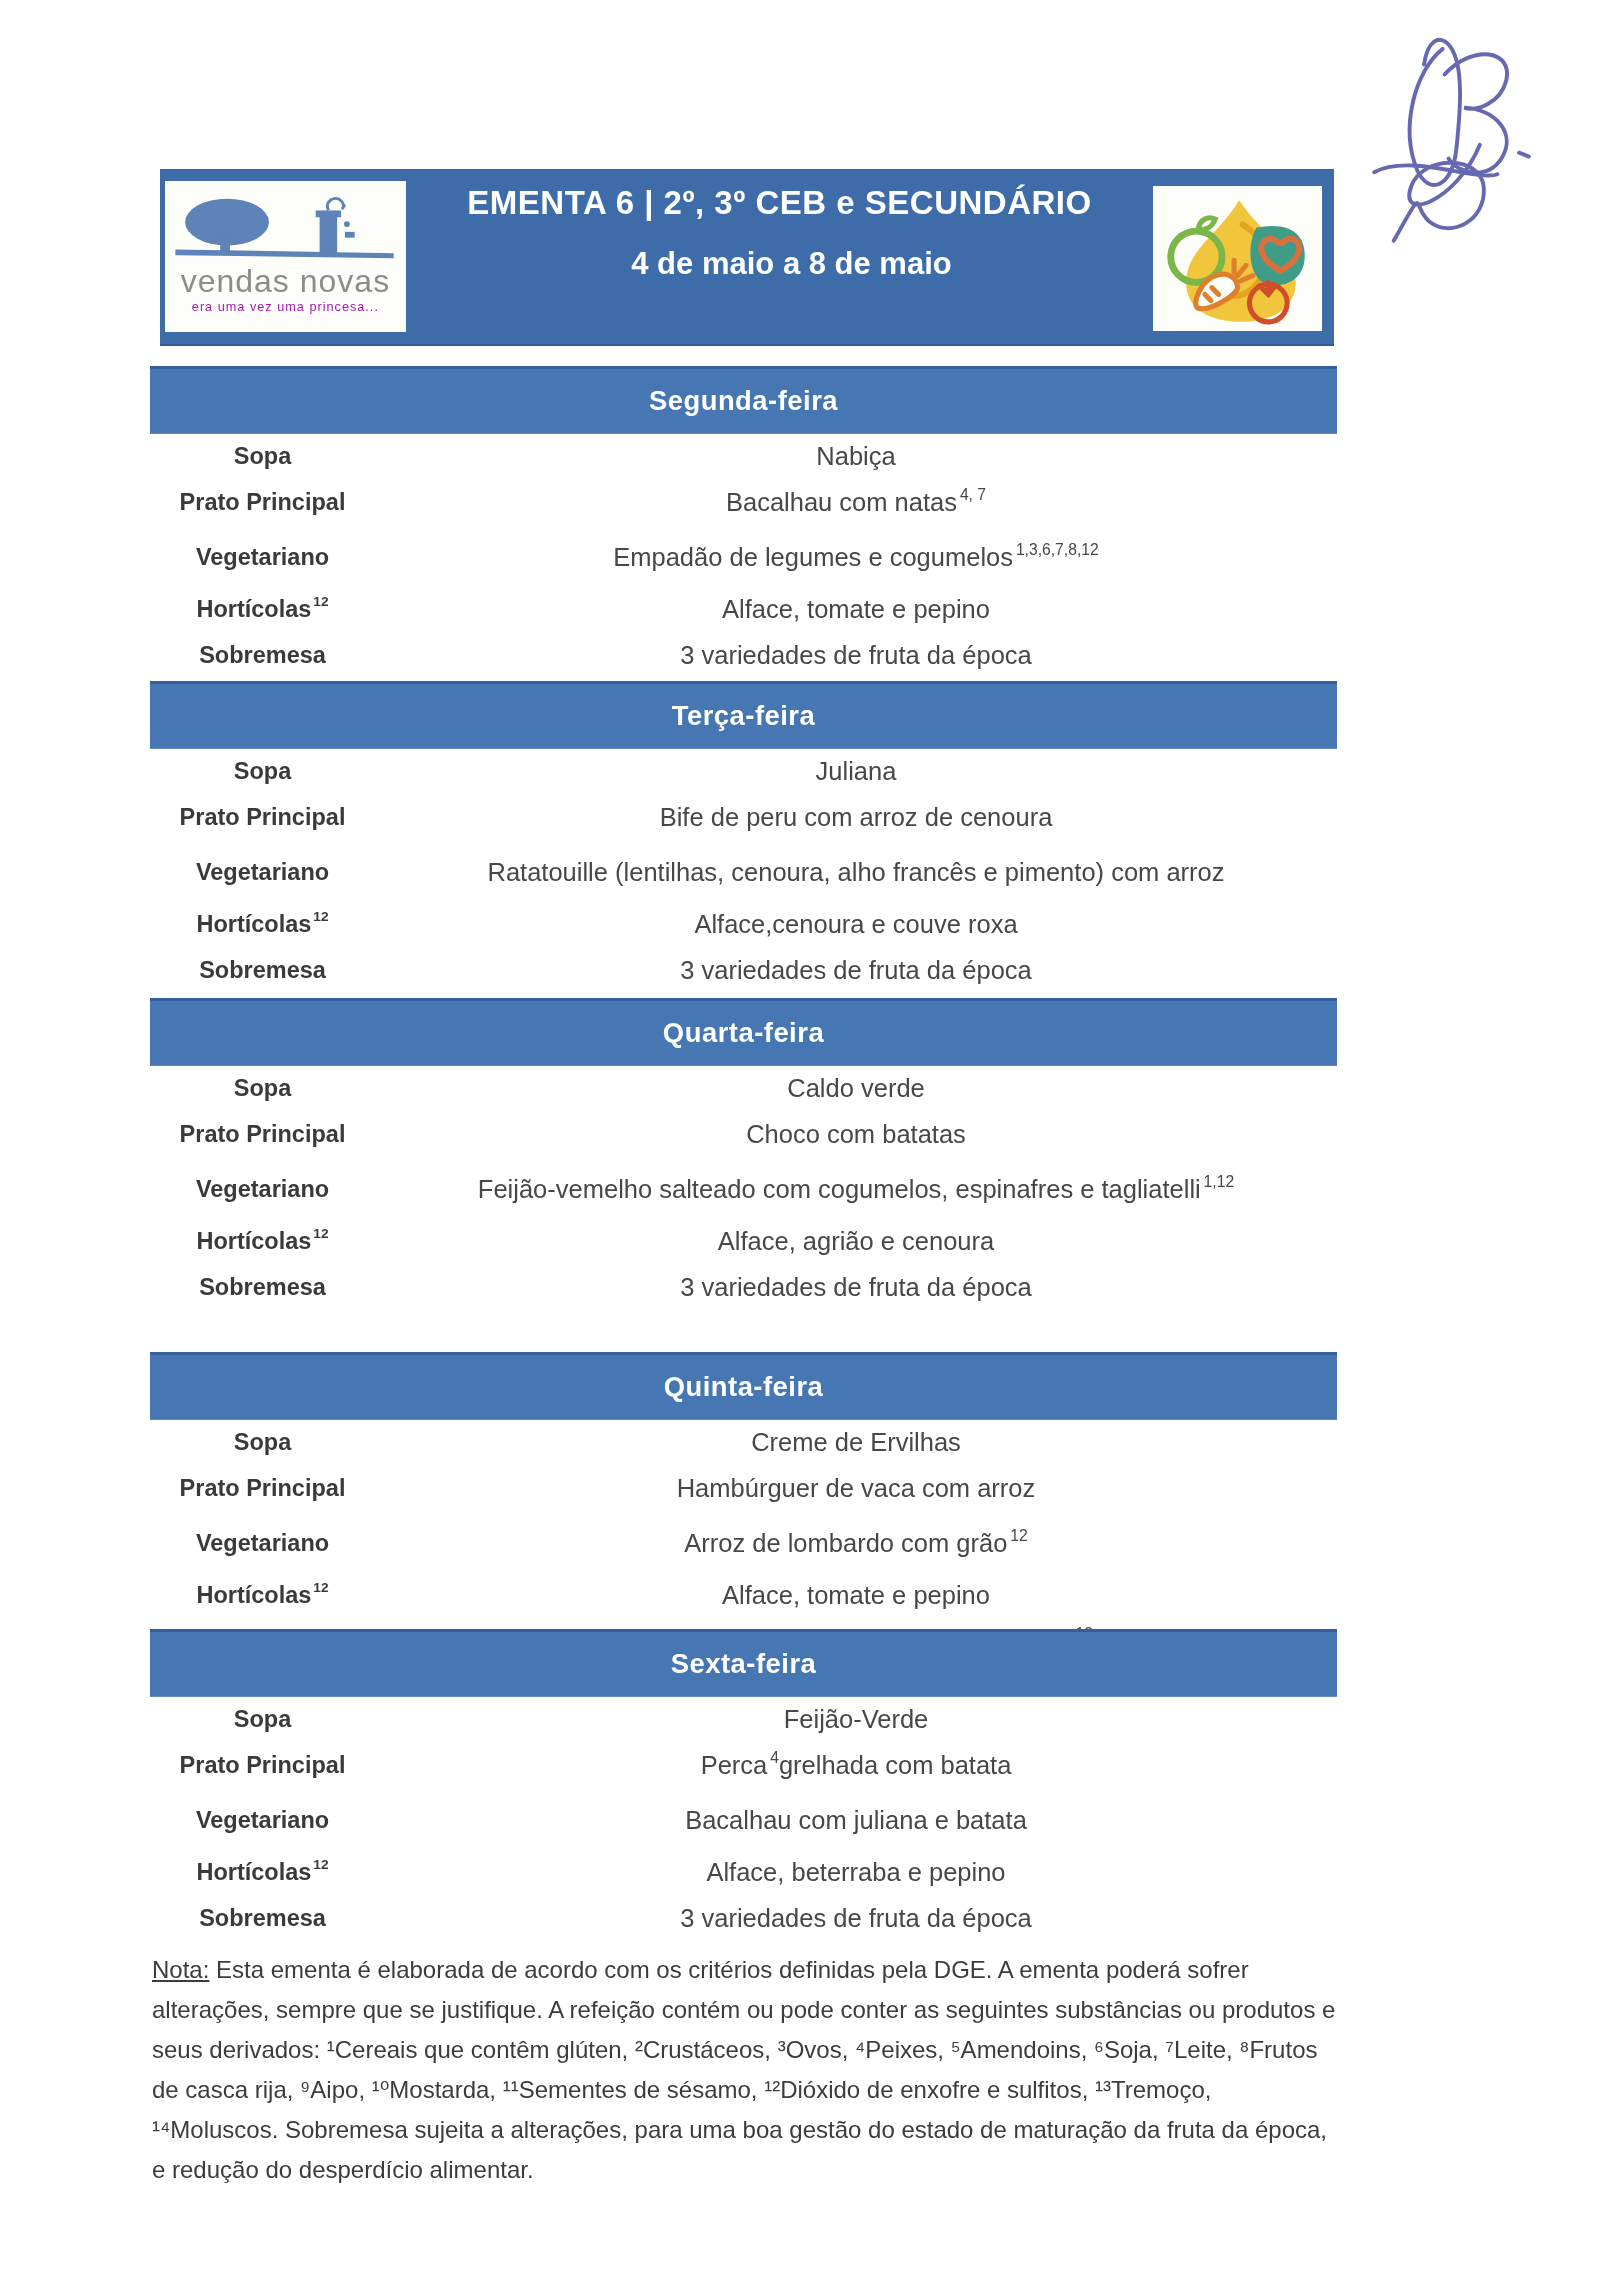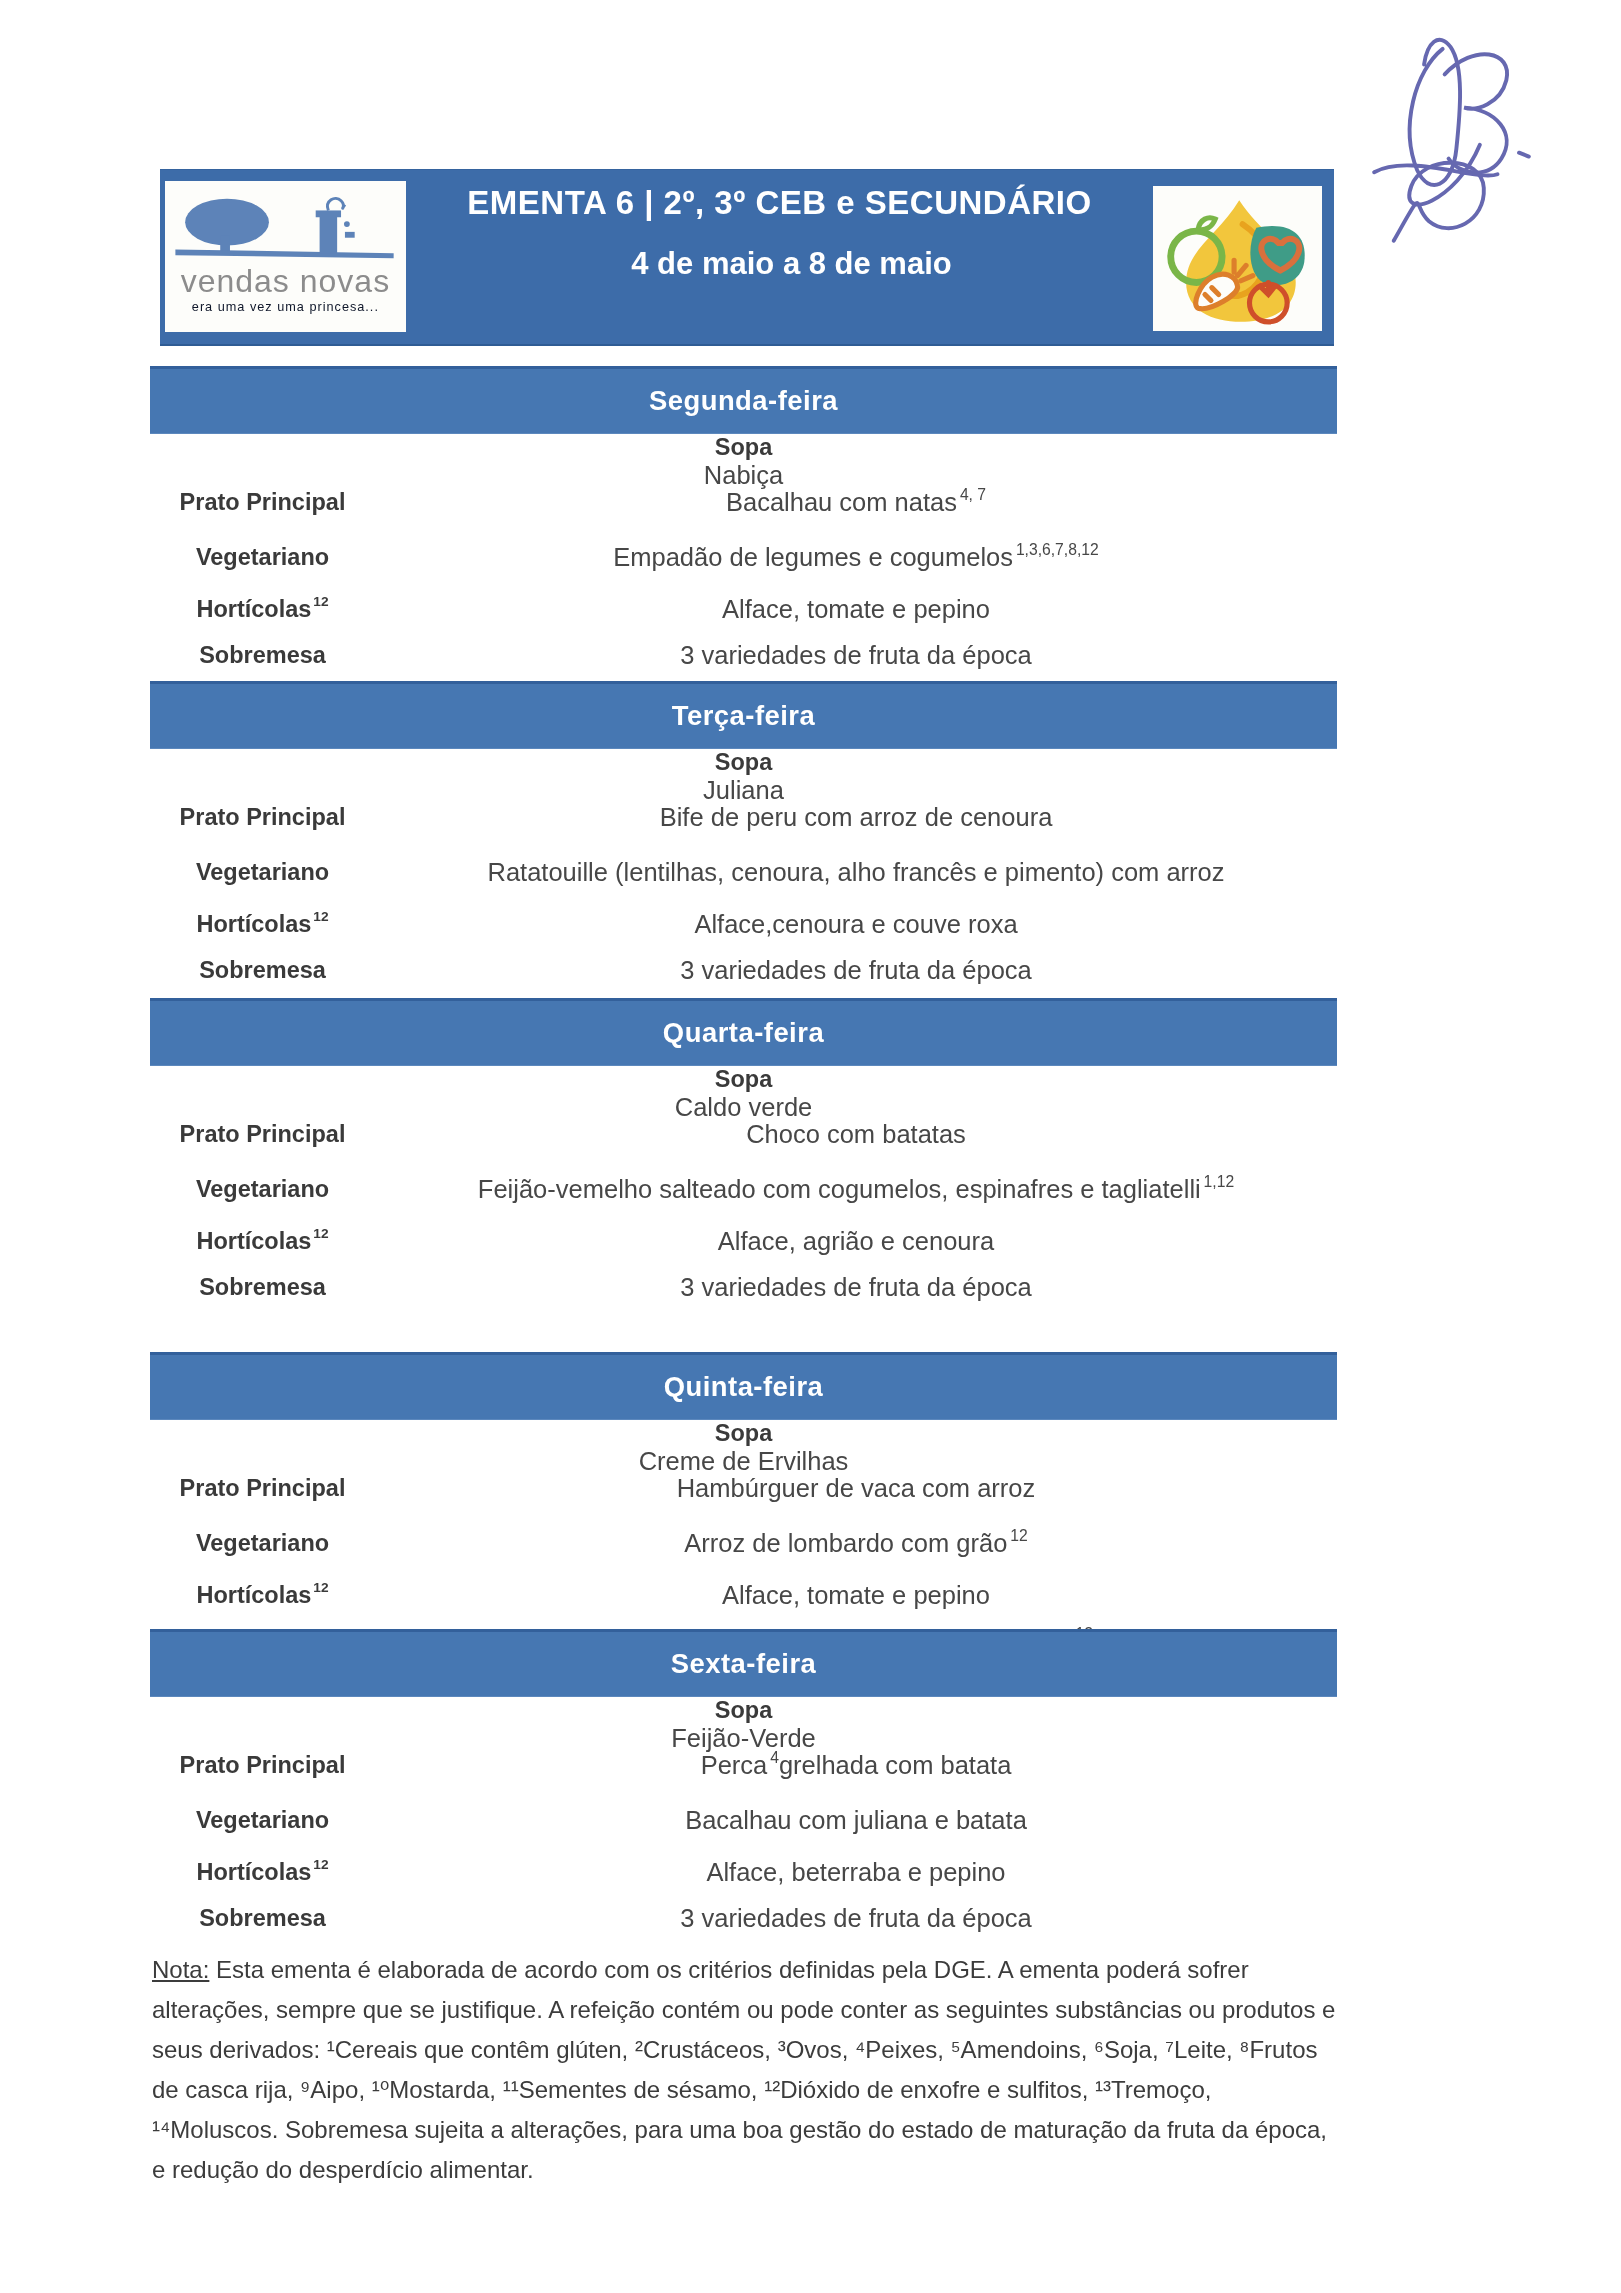--- a/index.html
+++ b/index.html
@@ -17,42 +17,42 @@
   .header{
     position:absolute;left:160px;top:169px;width:1174px;height:174px;
     background:#3d6ca9;border-bottom:2.9px solid #2f5c94;border-top:1px solid #35639e;
   }
   .logo-left{
     position:absolute;left:4.9px;top:10.8px;width:241px;height:151px;background:#fdfdfa;
     display:flex;flex-direction:column;align-items:center;justify-content:flex-start;
   }
   .logo-left svg{margin-top:7.8px;}
   .logo-name{font-size:32px;color:#8c8c8c;letter-spacing:1px;line-height:33px;}
-  .logo-tagline{font-size:12.7px;color:#0f172a;letter-spacing:1px;margin-top:2px;}
+  .logo-tagline{font-size:12.7px;color:#a21caf;letter-spacing:1px;margin-top:2px;}
   .logo-right{
     position:absolute;right:11.8px;top:15.7px;width:169px;height:145px;background:#fdfdfa;
     display:flex;align-items:center;justify-content:center;
   }
   .header-titles{
     position:absolute;left:251px;right:186px;top:0;height:100%;
     display:flex;flex-direction:column;align-items:center;
   }
   .h-title{margin-top:14px;font-size:33px;font-weight:bold;color:#ffffff;letter-spacing:0.5px;}
   .h-date{margin-top:23.5px;font-size:31px;font-weight:bold;color:#ffffff;margin-left:24px;}
 
   
   .day{position:absolute;left:150px;width:1187px;}
   .day-bar{
     height:64px;background:#4677b2;border-top:3.9px solid #33609b;border-bottom:1px solid #5c88bd;
     display:flex;align-items:center;justify-content:center;
     font-size:27.4px;font-weight:bold;color:#ffffff;letter-spacing:0.5px;
   }
   .rows{width:100%;}
   .row{display:flex;align-items:center;}
-  .rows .row:nth-child(1){height:45px;flex-direction:column;}
+  .rows .row:nth-child(1){height:45px;}
   .rows .row:nth-child(2){height:47px;}
   .rows .row:nth-child(3){height:63px;}
   .rows .row:nth-child(4){height:41px;}
   .rows .row:nth-child(5){height:51px;}
   .cell{display:flex;align-items:center;justify-content:center;}
   .label{width:225px;font-size:23.5px;font-weight:bold;color:#3a3a3a;}
   .value{flex:1;font-size:25.5px;color:#474747;}
   .lsup{font-size:13.7px;vertical-align:super;margin-left:2px;font-weight:bold;position:relative;top:-7.8px;}
   .vsup{font-size:15.7px;vertical-align:super;margin-left:2.9px;position:relative;top:-7.8px;}
   sup:empty{margin:0;}

